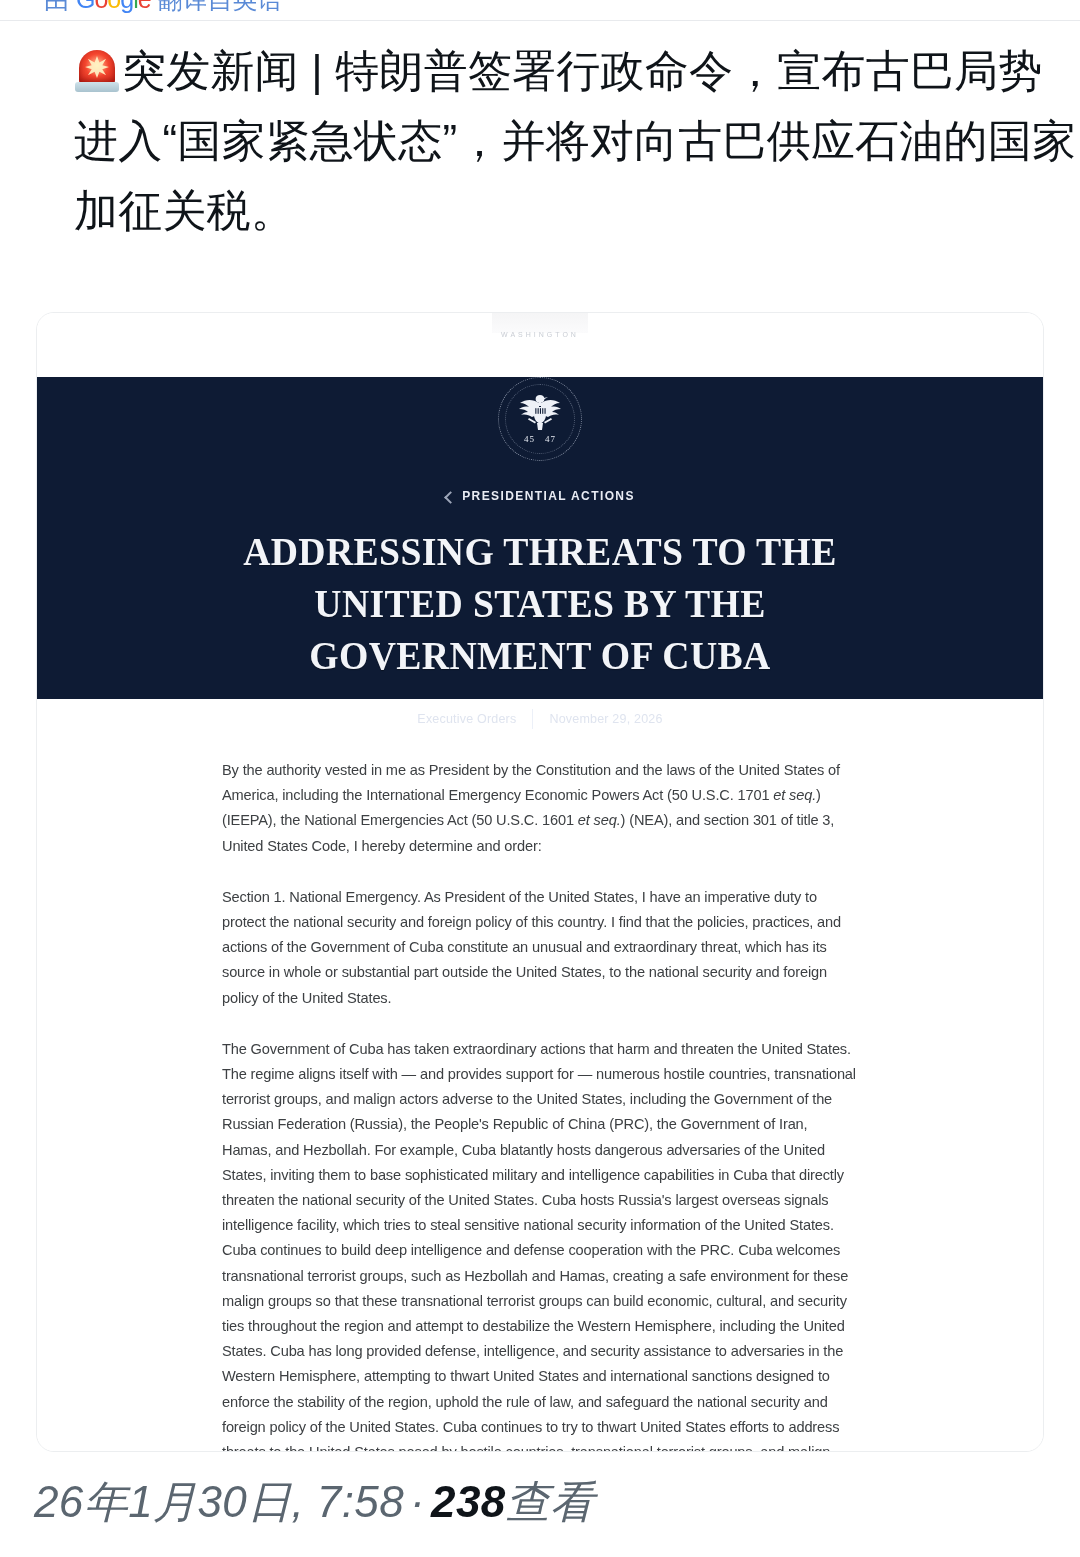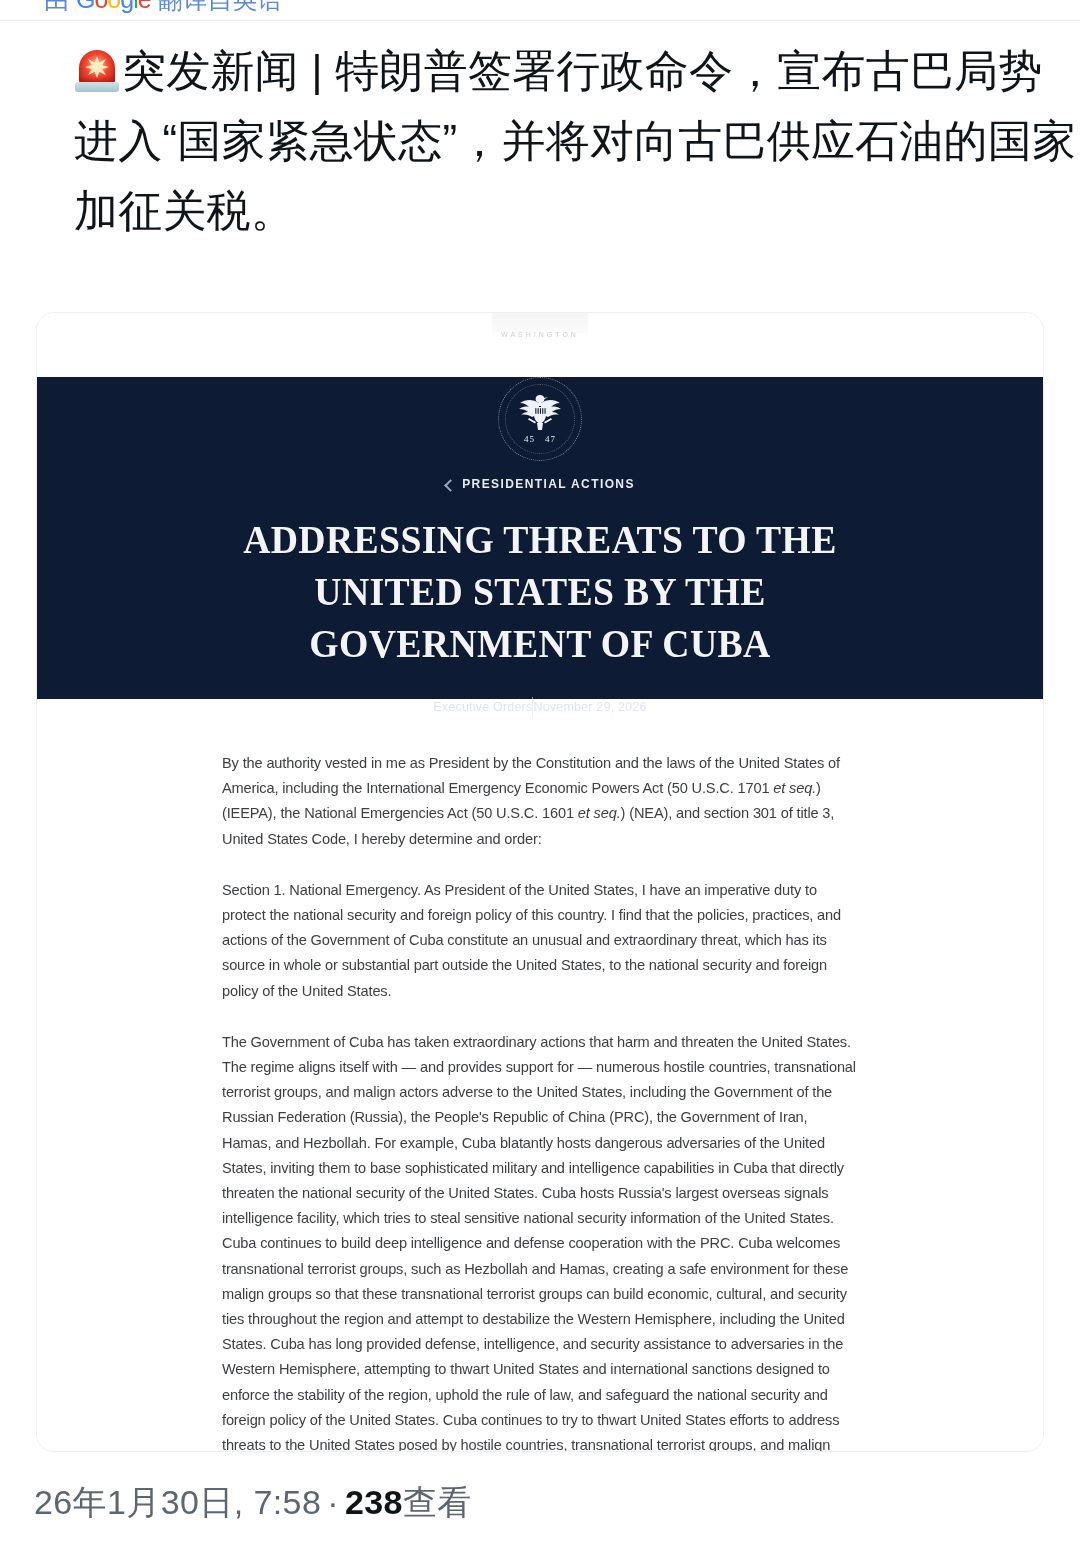--- a/index.html
+++ b/index.html
@@ -162,21 +162,21 @@
     left: 0; right: 0;
     bottom: 17px;
     font-size: 9px;
     letter-spacing: 1px;
     color: #e7ebf3;
     font-family: "Liberation Serif", serif;
   }
   .seal .nums span { margin: 0 5px; }
 
   .eyebrow {
-    margin-top: 16px;
+    margin-top: 28px;
     font-size: 12px;
     font-weight: 700;
     letter-spacing: 1.4px;
     color: #e9ecf4;
     display: flex;
     align-items: center;
     justify-content: center;
     gap: 7px;
     font-family: "Liberation Sans", sans-serif;
   }
@@ -209,59 +209,61 @@
   }
 
   .doc-meta {
     margin-top: 28px;
     font-size: 12.5px;
     color: #dfe4ef;
     letter-spacing: 0.2px;
     display: flex;
     justify-content: center;
     align-items: center;
+    gap: 16px;
     font-family: "Liberation Sans", sans-serif;
   }
   .doc-meta .divider {
     display: inline-block;
     width: 1px;
     height: 20px;
     background: rgba(220,228,242,0.55);
   }
 
   
   .doc-body {
     padding: 52px 0 0 0;
     background: #ffffff;
   }
   .doc-body p {
     width: 636px;
-    margin: 0 auto 26px;
+    margin: 7px auto 26px;
     font-size: 14.6px;
     line-height: 25.2px;
     color: #3d4043;
     font-family: "Liberation Sans", sans-serif;
     letter-spacing: -0.15px;
     text-align: left;
   }
   .doc-body p:last-child { margin-bottom: 0; }
   .u { text-underline-offset: 2px; }
   .it { font-style: italic; }
 
   
   .post-meta {
     position: absolute;
     left: 34px;
     top: 1480px;
-    font-size: 34px;
+    font-size: 44px;
     line-height: 44px;
     color: #5b6670;
     letter-spacing: 0.4px;
     font-family: "Liberation Sans", "DejaVu Sans", sans-serif;
     white-space: nowrap;
+    font-style: italic;
   }
   .post-meta .views-count {
     color: #0f1419;
     font-weight: 700;
   }
   .post-meta .dot { margin: 0 6px; }
 </style>
 </head>
 <body>
 

